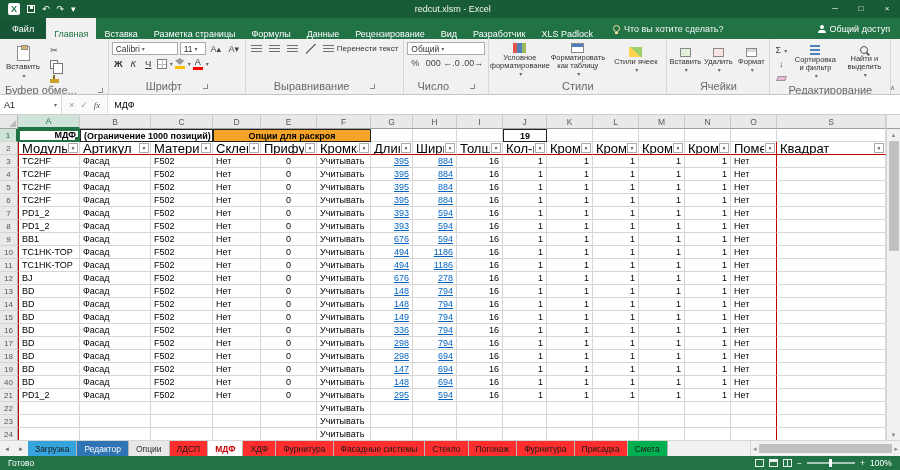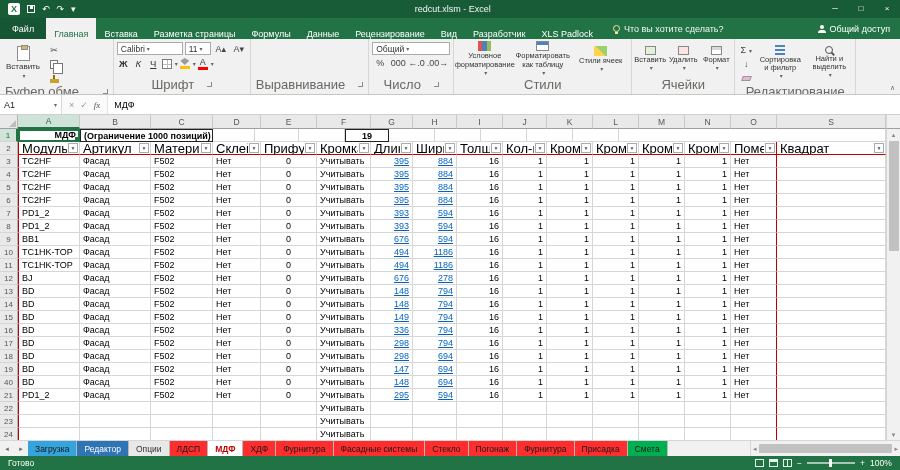--- a/index.html
+++ b/index.html
@@ -28,21 +28,21 @@
   .i-bulb::after{content:"";position:absolute;left:1px;bottom:-3px;width:3px;height:2px;background:#ffe9a8}
   .share{margin-left:auto;display:flex;align-items:center;gap:4px;padding:0 10px}
   .i-person{width:8px;height:8px;position:relative}
   .i-person::before{content:"";position:absolute;left:2px;top:0;width:4px;height:4px;border-radius:50%;background:#fff}
   .i-person::after{content:"";position:absolute;left:0;bottom:0;width:8px;height:3px;border-radius:3px 3px 0 0;background:#fff}
 
   
   .ribbon{height:56px;background:#f1f1f1;border-bottom:1px solid #c8c6c4;display:flex;position:relative;flex:0 0 auto;overflow:hidden}
   .rgroup{display:flex;flex-direction:column;border-right:1px solid #d8d6d3;padding:2px 3px 0;flex:0 0 auto}
   .gbody{display:flex;flex:1;gap:3px}
-  .glabel{font-size:13px;color:#6a6865;text-align:left;padding:0 2px 2px;display:flex;align-items:center;justify-content:center;gap:13px;margin-top:auto}
+  .glabel{font-size:11px;color:#6a6865;text-align:left;padding:0 2px 2px;display:flex;align-items:center;justify-content:center;gap:21px;margin-top:auto}
   .launcher{width:5px;height:5px;border-right:1px solid #8a8a8a;border-bottom:1px solid #8a8a8a}
   .bigbtn{width:40px;display:flex;flex-direction:column;align-items:center;justify-content:center;gap:1px;font-size:8px;color:#333;text-align:center}
   .minicol{display:flex;flex-direction:column;gap:2px;padding-top:3px}
   .mini{min-width:16px;height:12px;display:flex;align-items:center;justify-content:center;font-size:9px;color:#444;gap:1px}
   .i-clipboard{width:13px;height:15px;background:#fff;border:1px solid #8c8c8c;position:relative}
   .i-clipboard::before{content:"";position:absolute;top:-2px;left:3px;width:5px;height:3px;background:#d8b36a;border:1px solid #8c8c8c}
   .i-copy{width:8px;height:9px;border:1px solid #777;background:#fff;position:relative}
   .i-copy::after{content:"";position:absolute;left:2px;top:2px;width:8px;height:9px;border:1px solid #777;background:#fff}
   .i-brush{width:9px;height:4px;background:#c9a227;position:relative;top:3px}
   .i-brush::after{content:"";position:absolute;left:3px;top:-4px;width:2px;height:4px;background:#8a6d1f}
@@ -256,20 +256,38 @@
         </div>
       </div>
       <div class="glabel">
           <span>Шрифт</span>
           <span class="launcher"></span>
         </div>
     </div>
 
     <div class="rgroup">
       <div class="g2">
+        <div class="frow">
+          <span class="mini">
+              <span class="i-lines"></span>
+            </span>
+          <span class="mini">
+              <span class="i-lines"></span>
+            </span>
+          <span class="mini">
+              <span class="i-lines"></span>
+            </span>
+          <span class="mini">
+              <span class="i-diag"></span>
+            </span>
+          <span class="wbtn">
+              <span class="i-lines"></span>
+              <span>Перенести текст</span>
+            </span>
+        </div>
       </div>
       <div class="glabel">
           <span>Выравнивание</span>
           <span class="launcher"></span>
         </div>
     </div>
 
     <div class="rgroup">
       <div class="g2">
         <div class="frow">
@@ -402,20 +420,21 @@
     <span class="chspace"></span>
   </div>
 
   <div class="gridwrap">
     <div class="gridrows">
 
       <div class="grow row1">
         <span class="rn selrow">1</span>
         <span class="cell c0 a1sel">МДФ</span>
         <span class="cell bcell">(Ограничение 1000 позиций)</span>
+        <span class="cell dcell">Опции для раскроя</span>
         <span class="cell c6"></span>
         <span class="cell c7"></span>
         <span class="cell c8"></span>
         <span class="cell c9 jcell">19</span>
         <span class="cell c10"></span>
         <span class="cell c11"></span>
         <span class="cell c12"></span>
         <span class="cell c13"></span>
         <span class="cell c14"></span>
         <span class="cell c15"></span>

